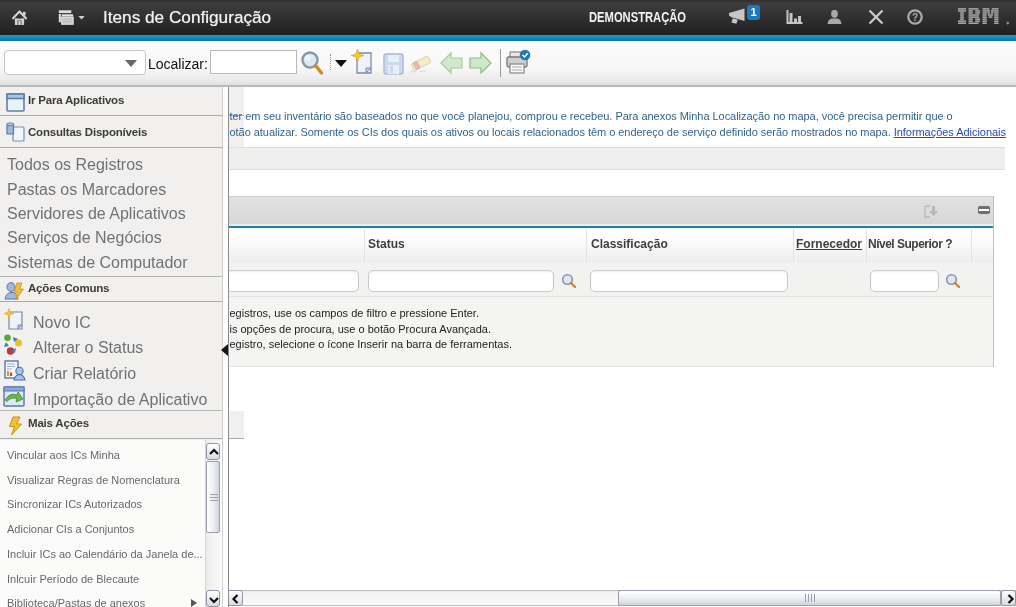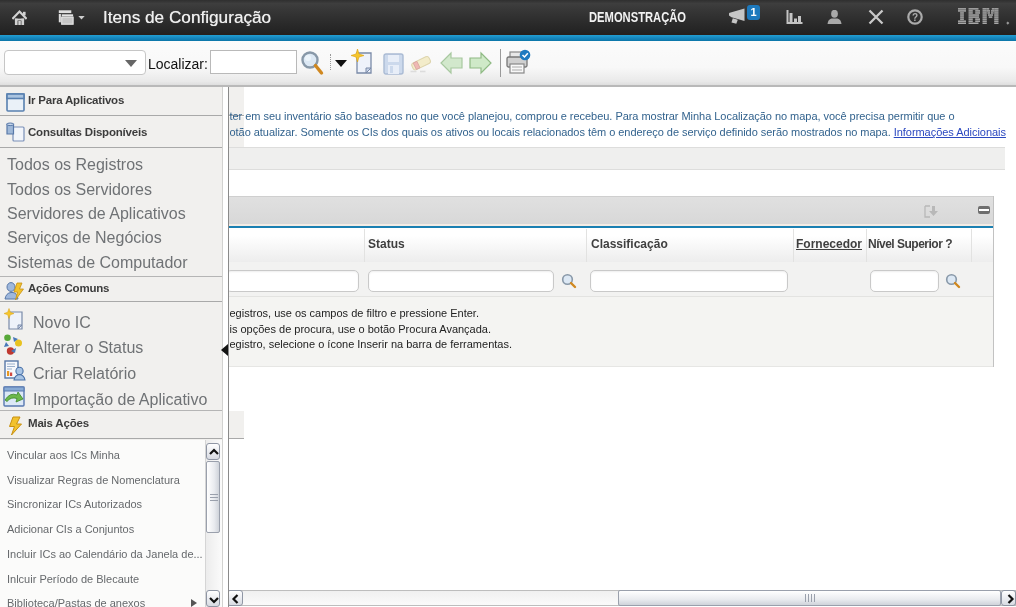--- a/index.html
+++ b/index.html
@@ -206,21 +206,21 @@
 <svg class="abs" style="left:6px;top:93px" width="19" height="19" viewBox="0 0 19 19">
     <rect x="1" y="1" width="17" height="17" rx="1" fill="#eaf1f8" stroke="#5880b0" stroke-width="1.6"></rect>
     <rect x="1" y="1" width="17" height="4.5" fill="#aac4e0" stroke="#5880b0" stroke-width="1.6"></rect>
   </svg>
 <svg class="abs" style="left:5px;top:122px" width="21" height="21" viewBox="0 0 21 21">
     <rect x="8" y="5" width="11" height="14" rx="1" fill="#f2f5fa" stroke="#7a90b8" stroke-width="1.2"></rect>
     <path d="M2 2 L8.5 2 L8.5 12 L2 12 Z" fill="#9fb8d8" stroke="#5878a8" stroke-width="1.2"></path>
     <ellipse cx="5.2" cy="2.3" rx="3.3" ry="1.3" fill="#c8d8ec" stroke="#5878a8" stroke-width="1"></ellipse>
   </svg>
 <div class="slink" style="top:156px">Todos os Registros</div>
-<div class="slink" style="top:181px">Todos os Servidores</div>
+<div class="slink" style="top:181px">Pastas os Marcadores</div>
 <div class="slink" style="top:205px">Servidores de Aplicativos</div>
 <div class="slink" style="top:229px">Serviços de Negócios</div>
 <div class="slink" style="top:254px">Sistemas de Computador</div>
 <div class="abs" style="left:0;top:276px;width:222px;height:1px;background:#b5b5b5"></div>
 <div class="shdr" style="top:277px;height:25px">
     <span style="top:5px">Ações Comuns</span>
   </div>
 <svg class="abs" style="left:4px;top:282px" width="21" height="19" viewBox="0 0 21 19">
     <ellipse cx="7" cy="5" rx="4" ry="4.4" fill="#9fb8dc" stroke="#5878a8" stroke-width="1"></ellipse>
     <path d="M1 17 Q2 11 7 10.5 L9 10.5 Q13 11 14 17 Z" fill="#9fb8dc" stroke="#5878a8" stroke-width="1"></path>
@@ -279,21 +279,21 @@
 <div class="thumbv" style="left:206px;top:461px;width:14px;height:72px">
     <div class="gripv" style="top:32px"></div>
     <div class="gripv" style="top:35px"></div>
     <div class="gripv" style="top:38px"></div>
   </div>
 <div class="sbtn" style="left:206px;top:590px;width:14px;height:17px"><svg width="14" height="17" viewBox="0 0 14 17">
       <path d="M3 7 L7 11 L11 7" stroke="#111" stroke-width="2.2" fill="none"></path>
     </svg></div>
 <div class="abs" id="coltri"></div>
 
-<div class="msg" style="left:229.5px;top:110px">ter em seu inventário são baseados no que você planejou, comprou e recebeu. Para mostrar Minha Localização no mapa, você precisa permitir que o</div>
+<div class="msg" style="left:229.5px;top:110px">ter em seu inventário são baseados no que você planejou, comprou e recebeu. Para anexos Minha Localização no mapa, você precisa permitir que o</div>
 <div class="msg" style="left:229.5px;top:126px">otão atualizar. Somente os CIs dos quais os ativos ou locais relacionados têm o endereço de serviço definido serão mostrados no mapa. <a>Informações Adicionais</a></div>
 <div class="abs" id="band"></div>
 <div class="abs" id="panelbar"></div>
 <svg class="abs" style="left:924px;top:205px" width="16" height="13" viewBox="0 0 16 13">
     <path d="M1 1 L6 1 M1 1 L1 12 L6 12" stroke="#b8b8b8" stroke-width="1.3" fill="none"></path>
     <path d="M8 1 L8 6 L5 6 L9.5 11 L14 6 L11 6 L11 1 Z" fill="#b8b8b8"></path>
   </svg>
 <div class="abs" style="left:978px;top:206px;width:12px;height:8px;background:#6e6e6e;border-radius:2px">
     <div style="position:absolute;left:1px;top:3px;width:10px;height:2px;background:#fff"></div>
   </div>

